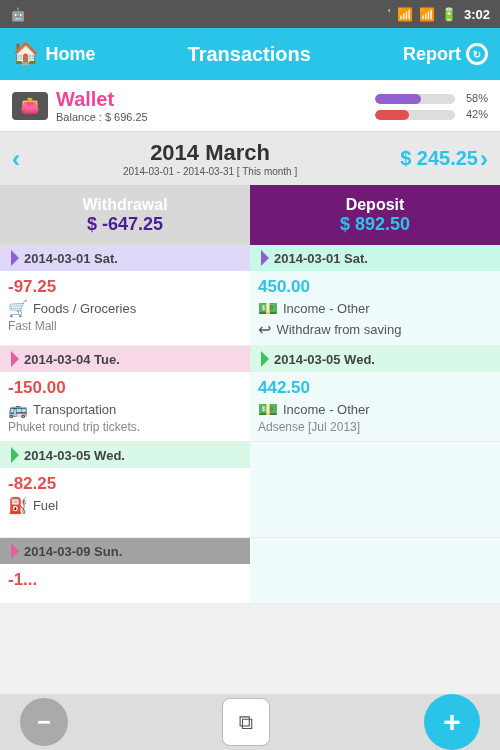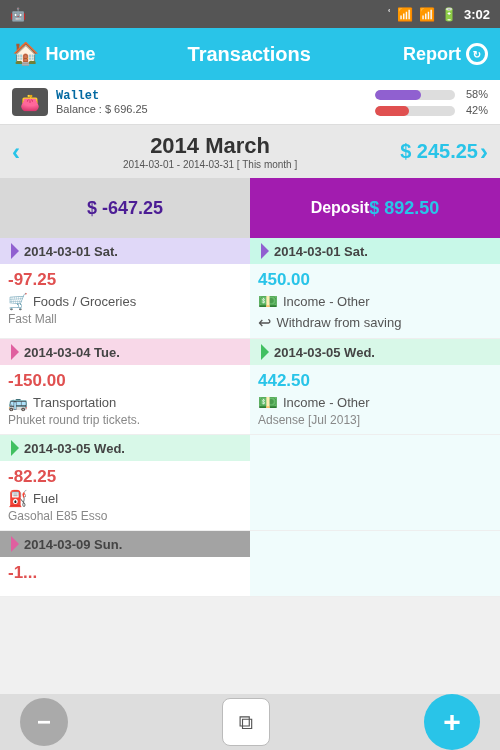--- a/index.html
+++ b/index.html
@@ -78,21 +78,21 @@
     .wallet-left { display: flex; align-items: center; gap: 8px; }
     .wallet-icon {
       width: 36px; height: 28px;
       background: #555;
       border-radius: 4px;
       display: flex; align-items: center; justify-content: center;
       color: white;
       font-size: 16px;
     }
     .wallet-info { }
-    .wallet-name { color: #0369a1; font-size: 12px; font-weight: bold; font-family: Liberation Mono, monospace; }
+    .wallet-name { color: #ec4899; font-size: 20px; font-weight: bold; }
     .wallet-balance { color: #555; font-size: 11px; }
     .wallet-bars {
       display: flex;
       flex-direction: column;
       gap: 4px;
       align-items: flex-end;
     }
     .bar-row { display: flex; align-items: flex-end; gap: 5px; }
     .bar-track {
       height: 10px;
@@ -134,23 +134,23 @@
     .wd-left {
       flex: 1;
       background: #d8d8d8;
       display: flex;
       flex-direction: column;
       align-items: center;
       justify-content: center;
     }
     .wd-right {
       flex: 1;
-      background: #a21caf;
-      display: flex;
-      flex-direction: row;
+      background: #701a75;
+      display: flex;
+      flex-direction: column;
       align-items: center;
       justify-content: center;
     }
     .wd-label { font-size: 16px; font-weight: bold; color: white; }
     .wd-amount-red { font-size: 18px; font-weight: bold; color: #4c1d95; }
     .wd-amount-blue { font-size: 18px; font-weight: bold; color: #29c4e8; }
 
     
     .tx-list {
       overflow-y: auto;
@@ -309,20 +309,21 @@
     <div class="month-range">2014-03-01 - 2014-03-31 [ This month ]</div>
   </div>
   <div style="display:flex;align-items:center;gap:2px;">
     <span class="month-amount">$ 245.25</span>
     <span class="month-arrow">›</span>
   </div>
 </div>
 
 <div class="wd-header">
   <div class="wd-left">
+    <span class="wd-label">Withdrawal</span>
     <span class="wd-amount-red">$ -647.25</span>
   </div>
   <div class="wd-right">
     <span class="wd-label">Deposit</span>
     <span class="wd-amount-blue">$ 892.50</span>
   </div>
 </div>
 
 <div class="tx-list" style="height:370px;overflow-y:auto;">
 
@@ -397,21 +398,20 @@
     <div class="date-cell right" style="background:#f0fcfc;"></div>
   </div>
 
   <div class="tx-pair">
     <div class="tx-cell">
       <div class="tx-amount-neg">-82.25</div>
       <div class="tx-category">
         <span class="cat-icon">⛽</span>
         <span>Fuel</span>
       </div>
-      <div class="tx-note">Gasohal E85 Esso</div>
     </div>
     <div class="tx-cell right" style="background:#f0fcfc;"></div>
   </div>
 
   <div class="date-row">
     <div class="date-cell left" style="background:#a3a3a3;">
       <div class="date-flag pink"></div>
       <span>2014-03-09 Sun.</span>
     </div>
     <div class="date-cell right" style="background:#f0fcfc;"></div>

